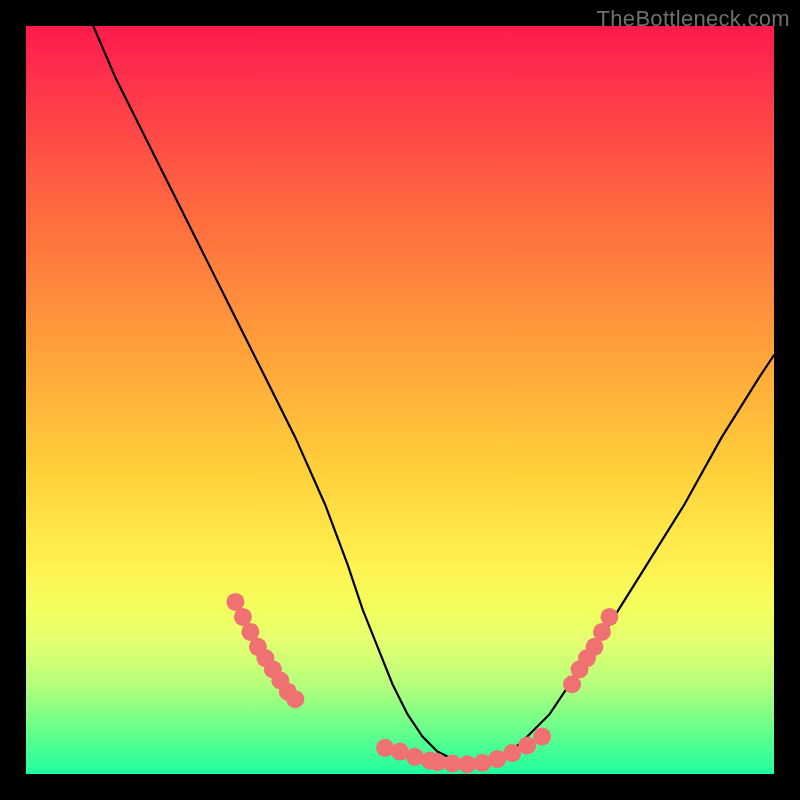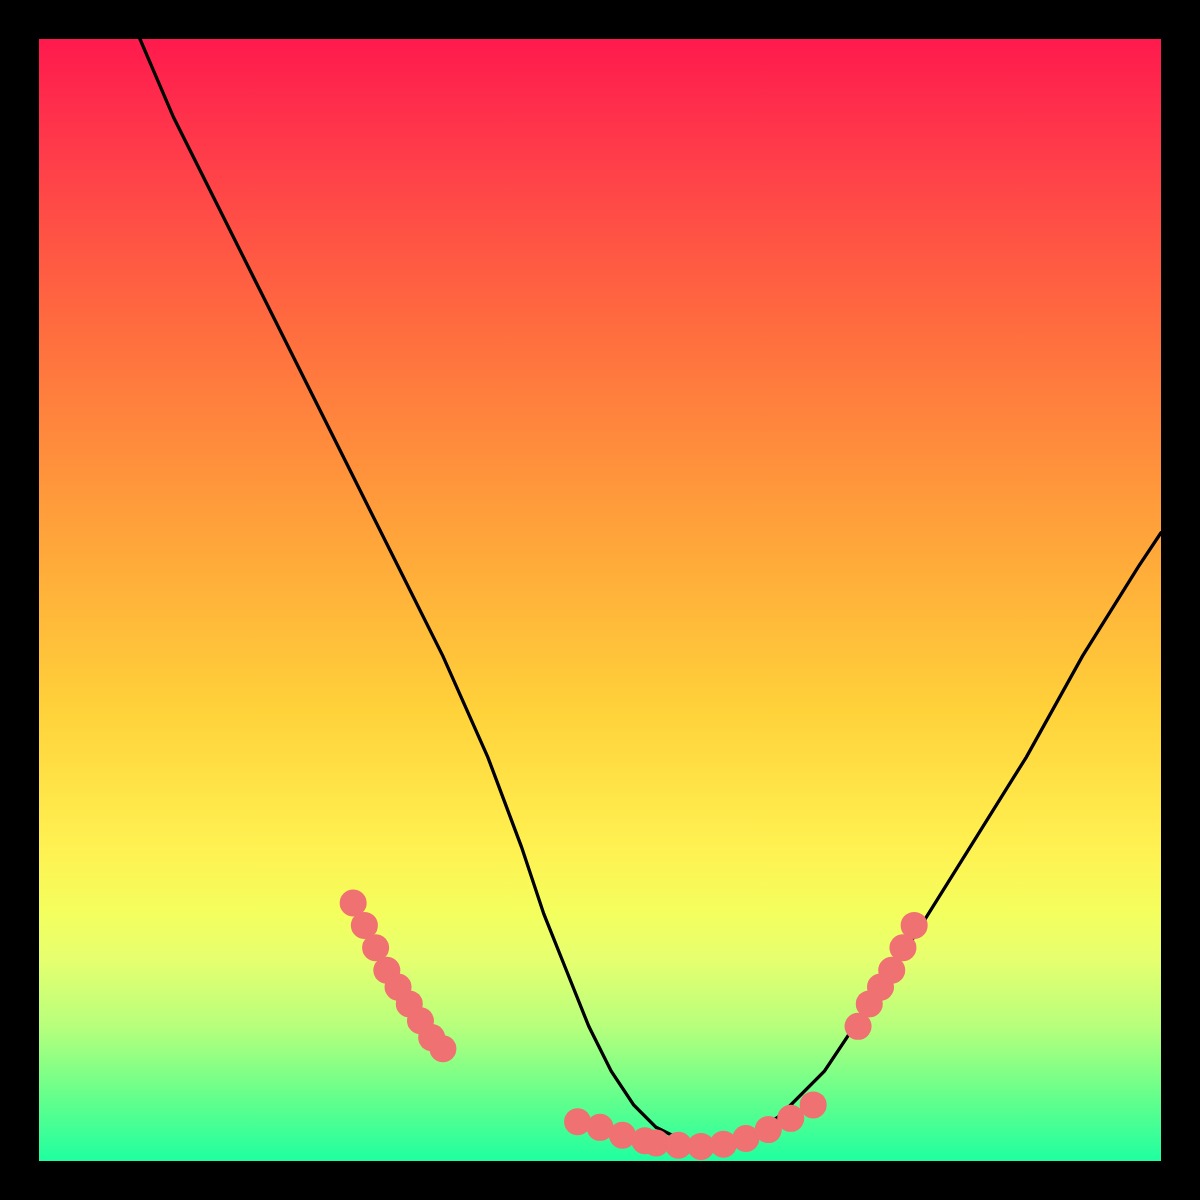--- a/index.html
+++ b/index.html
@@ -90,13 +90,14 @@
           <circle cx="546.04" cy="658.24" r="9" fill="#f07171"></circle>
           <circle cx="553.52" cy="643.28" r="9" fill="#f07171"></circle>
           <circle cx="561.00" cy="632.06" r="9" fill="#f07171"></circle>
           <circle cx="568.48" cy="620.84" r="9" fill="#f07171"></circle>
           <circle cx="575.96" cy="605.88" r="9" fill="#f07171"></circle>
           <circle cx="583.44" cy="590.92" r="9" fill="#f07171"></circle>
         </g>
     </svg>
 
   </div>
+  <div class="watermark">TheBottleneck.com</div>
 </div>
 
 </body></html>

